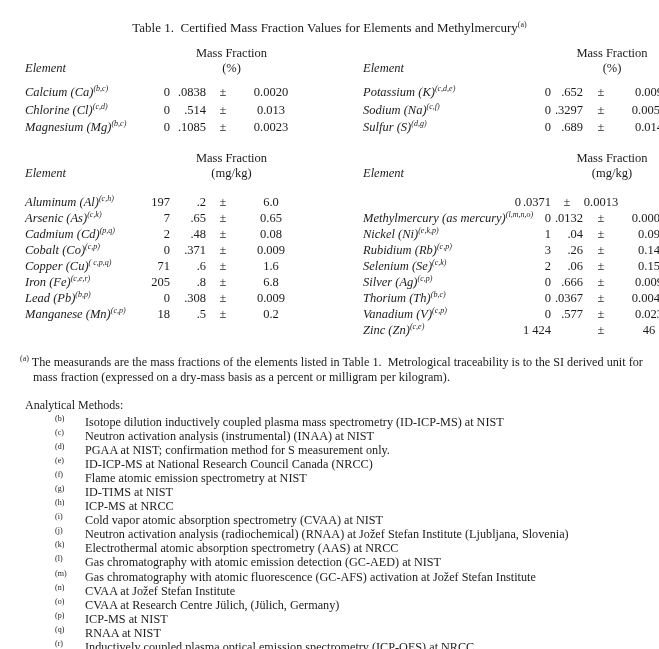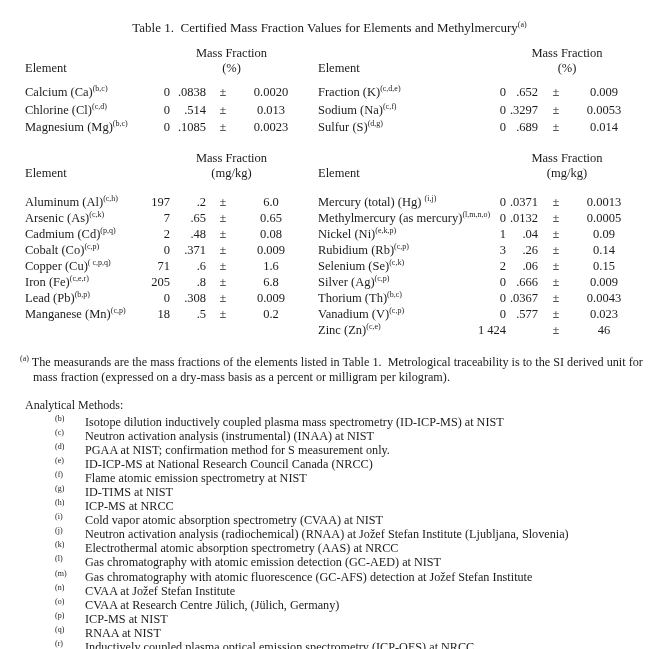--- a/index.html
+++ b/index.html
@@ -3,38 +3,38 @@
 <meta charset="utf-8">
 <style>
   html, body { margin:0; padding:0; }
   body {
     width:659px; height:649px; overflow:hidden;
     background:#ffffff; color:#1b1b1b;
     font-family:"Liberation Serif", serif;
   }
   sup { font-size:8px; vertical-align:super; line-height:0; letter-spacing:0; }
   .title { padding-top:20px; text-align:center; font-size:13px; }
-  .section { display:flex; }
+  .section { display:flex;gap:45px; }
   .sec-percent { margin-top:10px; }
   .sec-mgkg { margin-top:14px; }
   .half { font-size:12.5px; }
   .half.left  { margin-left:25px; width:277px; }
   .half.right { margin-left:16px; width:316px; }
   .hrow, .trow { display:grid; }
   .half.left .hrow,  .half.left .trow  { grid-template-columns:123px 22px 36px 34px 62px; }
   .half.right .hrow, .half.right .trow { grid-template-columns:158px 30px 32px 36px 60px; }
   .hrow { height:15px; line-height:15px; }
   .c-span { grid-column:2 / 6; text-align:center; white-space:nowrap; }
   .half.left  .c-span { padding-left:13px; }
   .half.right .c-span { padding-left:24px; }
   .sec-percent .gap { height:8px; }
   .sec-mgkg   .gap { height:13px; }
   .sec-percent .trow { height:17.5px; line-height:17.5px; }
   .sec-mgkg   .trow { height:16px;   line-height:16px; }
-  .c-el  { white-space:nowrap; }
+  .c-el  { white-space:nowrap;font-style:italic; }
   .c-int { text-align:right; white-space:pre; }
   .c-frac{ text-align:right;  white-space:pre; }
   .c-pm  { text-align:center; }
   .c-unc { text-align:center; }
   .fn-a {
     margin:17px 10px 0 20px; width:612px;
     padding-left:13px; text-indent:-13px;
     font-size:12.2px; line-height:15.5px;
   }
   .am-label { margin-top:12px; margin-left:25px; font-size:12px; line-height:15px; }
@@ -96,21 +96,21 @@
         <div class="c-el"></div>
         <div class="c-span">Mass Fraction</div>
       </div>
       <div class="hrow">
         <div class="c-el">Element</div>
         <div class="c-span">(%)</div>
       </div>
       <div class="gap"></div>
       <div class="rows">
   <div class="trow">
-    <div class="c-el"><span class="ename">Fraction (K)</span><sup class="esup">(c,d,e)</sup></div>
+    <div class="c-el"><span class="ename">Potassium (K)</span><sup class="esup">(c,d,e)</sup></div>
     <div class="c-int">0</div>
     <div class="c-frac">.652</div>
     <div class="c-pm">±</div>
     <div class="c-unc">0.009</div>
   </div>
 
   <div class="trow">
     <div class="c-el"><span class="ename">Sodium (Na)</span><sup class="esup">(c,f)</sup></div>
     <div class="c-int">0</div>
     <div class="c-frac">.3297</div>
@@ -211,21 +211,20 @@
         <div class="c-el"></div>
         <div class="c-span">Mass Fraction</div>
       </div>
       <div class="hrow">
         <div class="c-el">Element</div>
         <div class="c-span">(mg/kg)</div>
       </div>
       <div class="gap"></div>
       <div class="rows">
   <div class="trow">
-    <div class="c-el"><span class="ename">Mercury (total) (Hg) </span><sup class="esup">(i,j)</sup></div>
     <div class="c-int">0</div>
     <div class="c-frac">.0371</div>
     <div class="c-pm">±</div>
     <div class="c-unc">0.0013</div>
   </div>
 
   <div class="trow">
     <div class="c-el"><span class="ename">Methylmercury (as mercury)</span><sup class="esup">(l,m,n,o)</sup></div>
     <div class="c-int">0</div>
     <div class="c-frac">.0132</div>
@@ -347,21 +346,21 @@
     <div class="m-text">Electrothermal atomic absorption spectrometry (AAS) at NRCC</div>
   </div>
 
   <div class="m-item">
     <div class="m-marker"><sup>(l)</sup></div>
     <div class="m-text">Gas chromatography with atomic emission detection (GC-AED) at NIST</div>
   </div>
 
   <div class="m-item">
     <div class="m-marker"><sup>(m)</sup></div>
-    <div class="m-text">Gas chromatography with atomic fluorescence (GC-AFS) detection at Jožef Stefan Institute</div>
+    <div class="m-text">Gas chromatography with atomic fluorescence (GC-AFS) activation at Jožef Stefan Institute</div>
   </div>
 
   <div class="m-item">
     <div class="m-marker"><sup>(n)</sup></div>
     <div class="m-text">CVAA at Jožef Stefan Institute</div>
   </div>
 
   <div class="m-item">
     <div class="m-marker"><sup>(o)</sup></div>
     <div class="m-text">CVAA at Research Centre Jülich, (Jülich, Germany)</div>

